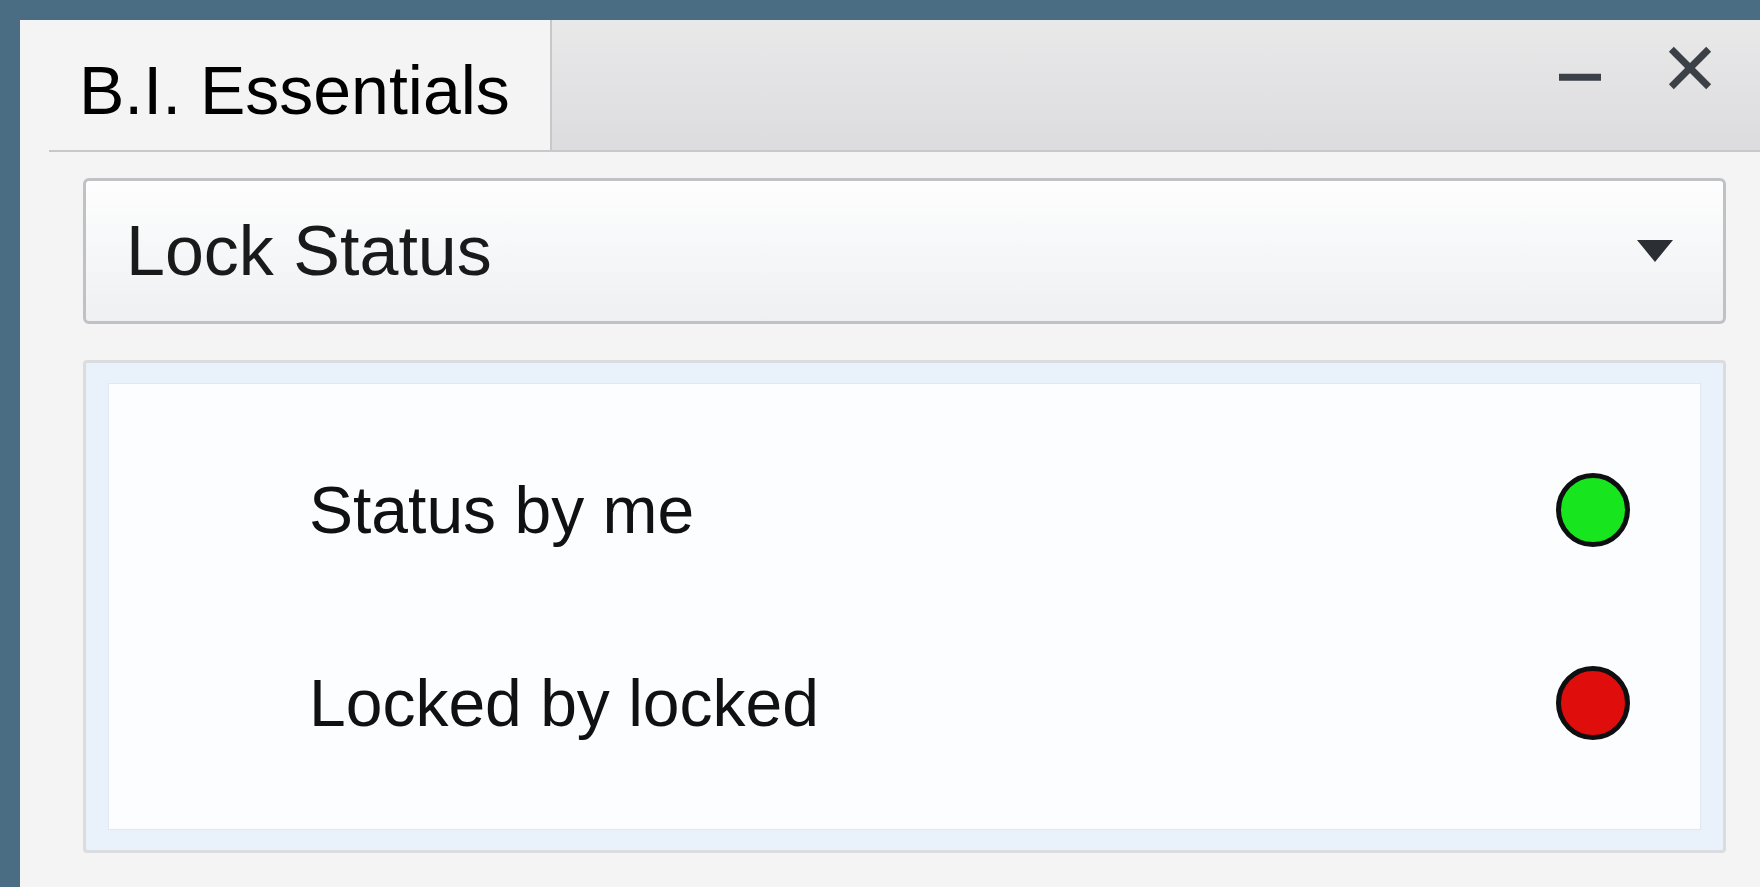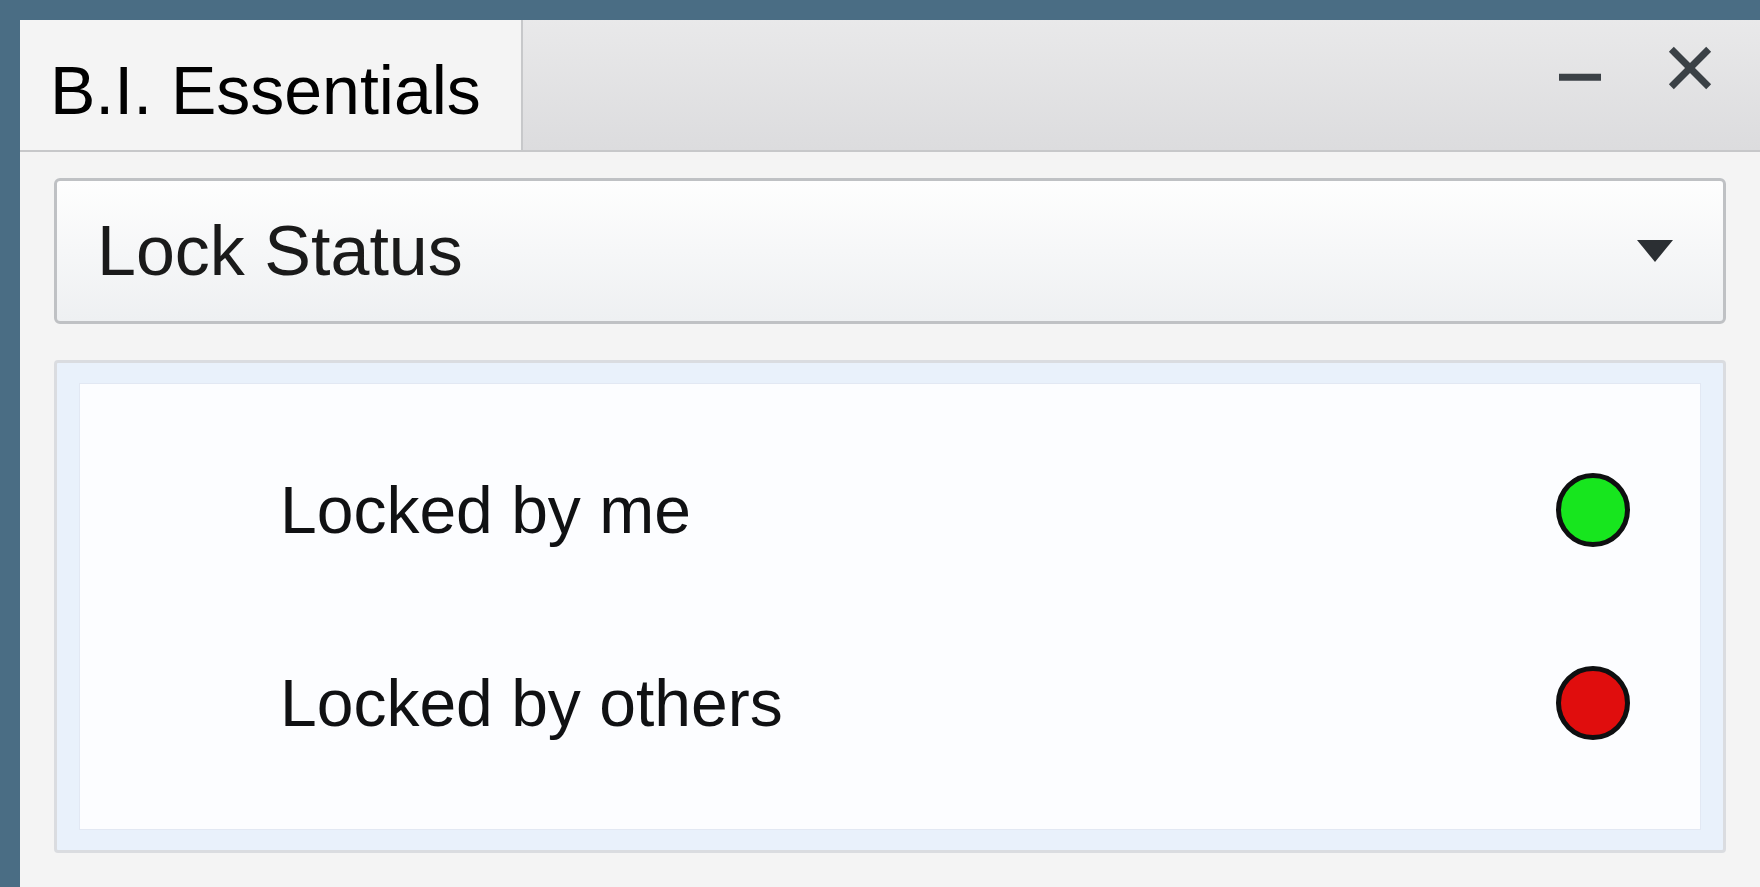--- a/index.html
+++ b/index.html
@@ -14,20 +14,21 @@
 
   .window {
     position: absolute;
     left: 20px;
     top: 20px;
     right: 0;
     bottom: 0;
     background: #f4f4f4;
     display: flex;
     flex-direction: column;
+    padding-left: 29px;
   }
 
   
   .titlebar {
     display: flex;
     align-items: stretch;
     height: 130px;
     background: linear-gradient(#e9e9ea, #dcdcde);
     border-bottom: 2px solid #c7c8ca;
   }
@@ -160,26 +161,26 @@
 
     <div class="dropdown">
       <span class="dropdown-label">Lock Status</span>
       <span class="caret"></span>
     </div>
 
     <div class="legend-panel">
       <div class="legend-inner">
 
         <div class="legend-row">
-          <span class="legend-label">Locked by me</span>
+          <span class="legend-label">Status by me</span>
           <span class="dot" style="background:#17e61e"></span>
         </div>
 
         <div class="legend-row">
-          <span class="legend-label">Locked by others</span>
+          <span class="legend-label">Locked by locked</span>
           <span class="dot" style="background:#e00d0d"></span>
         </div>
 
 
       </div>
     </div>
 
   </div>
 </div>
 

